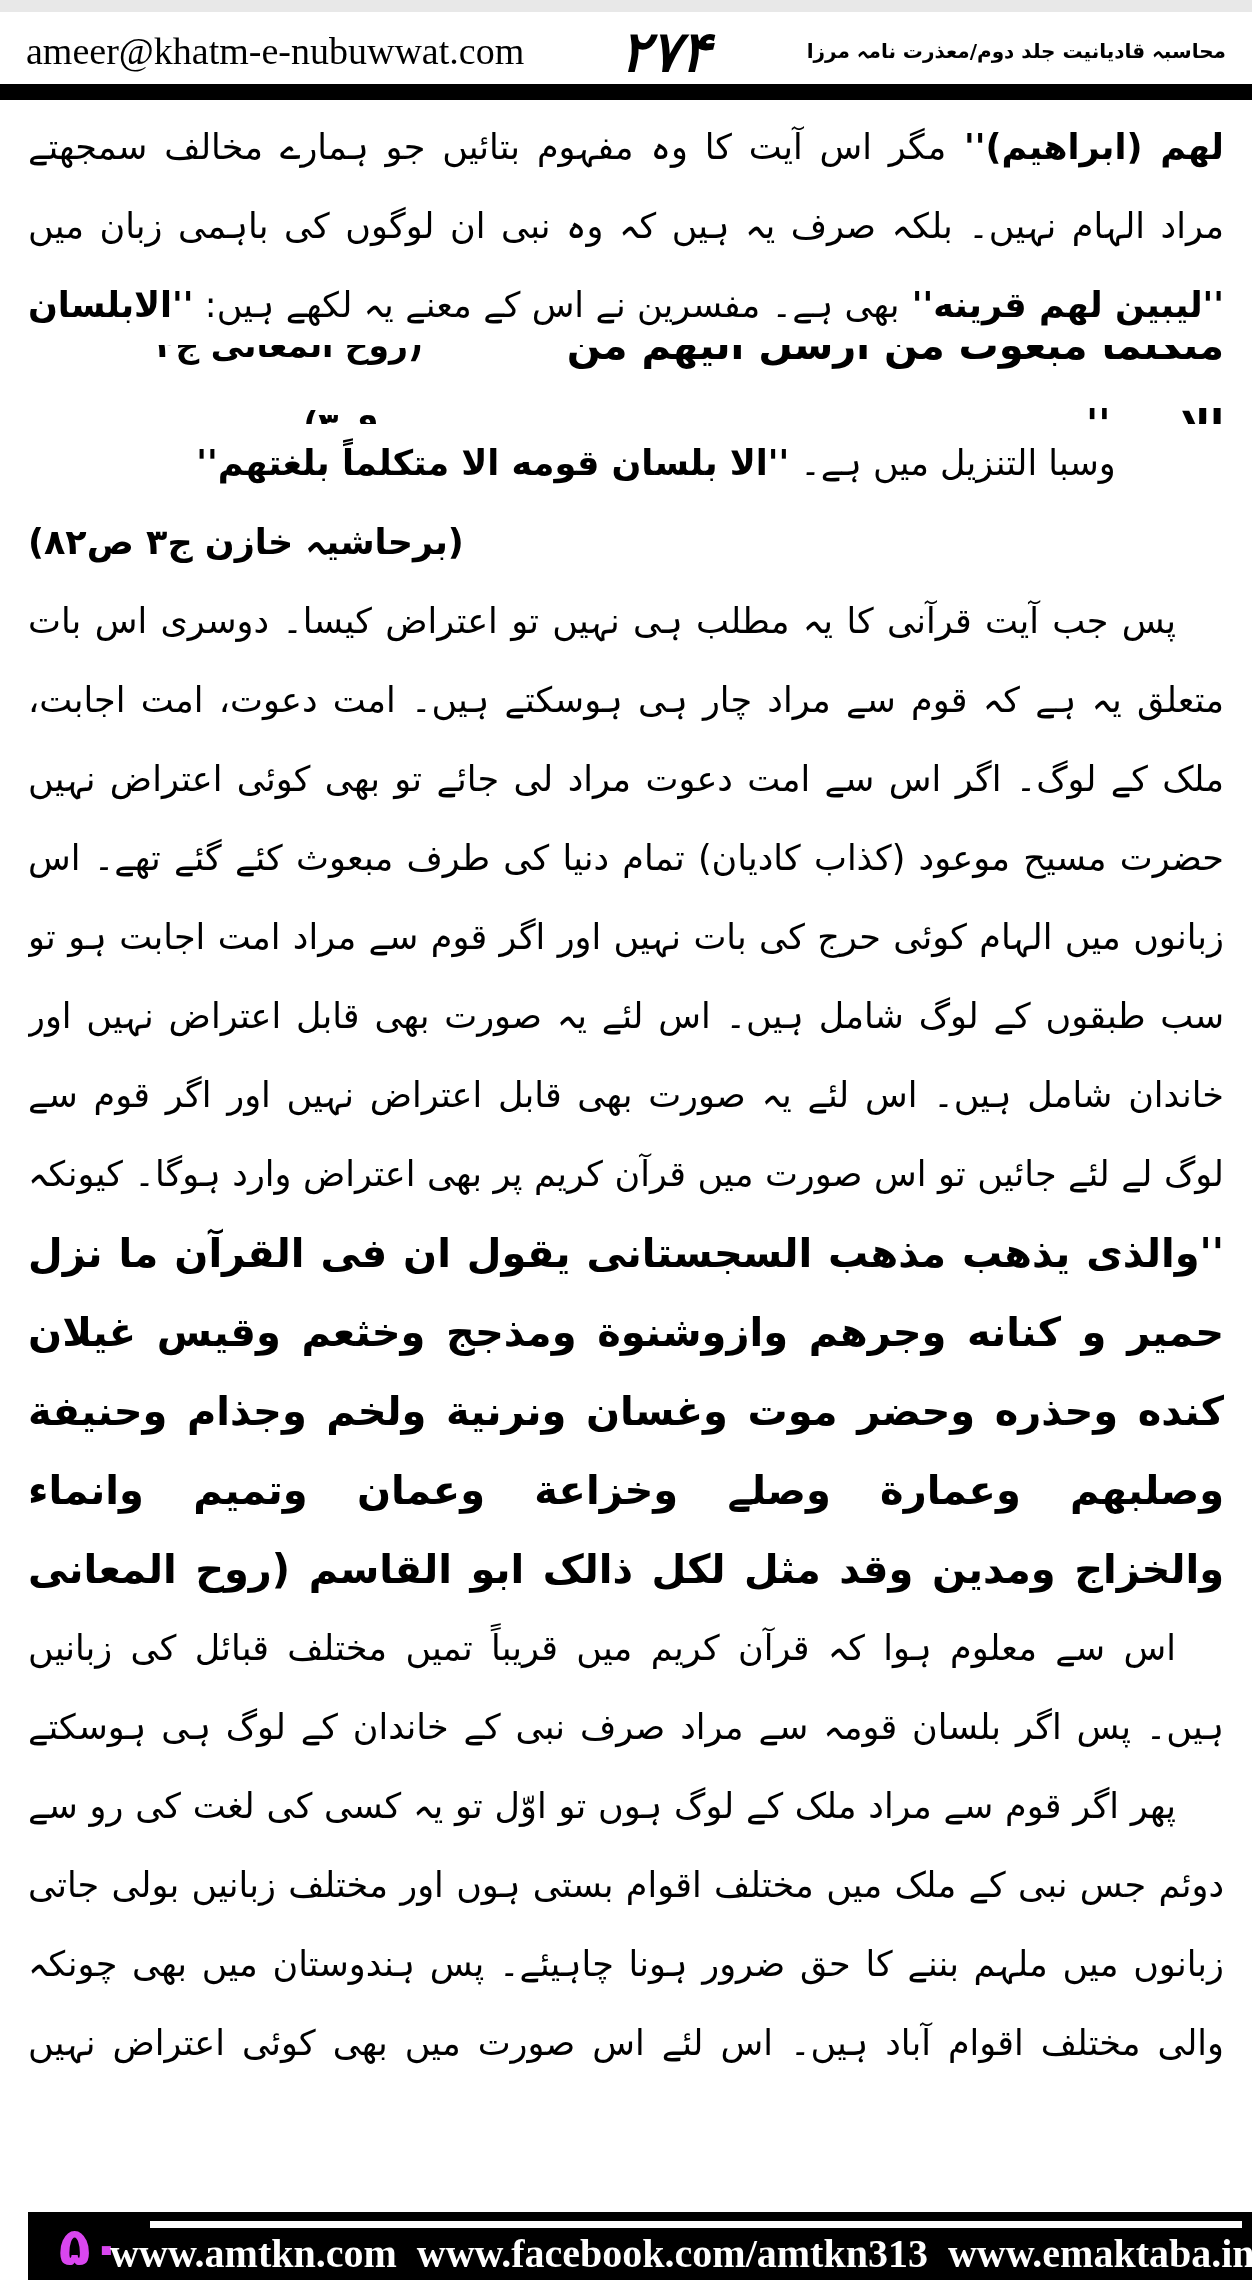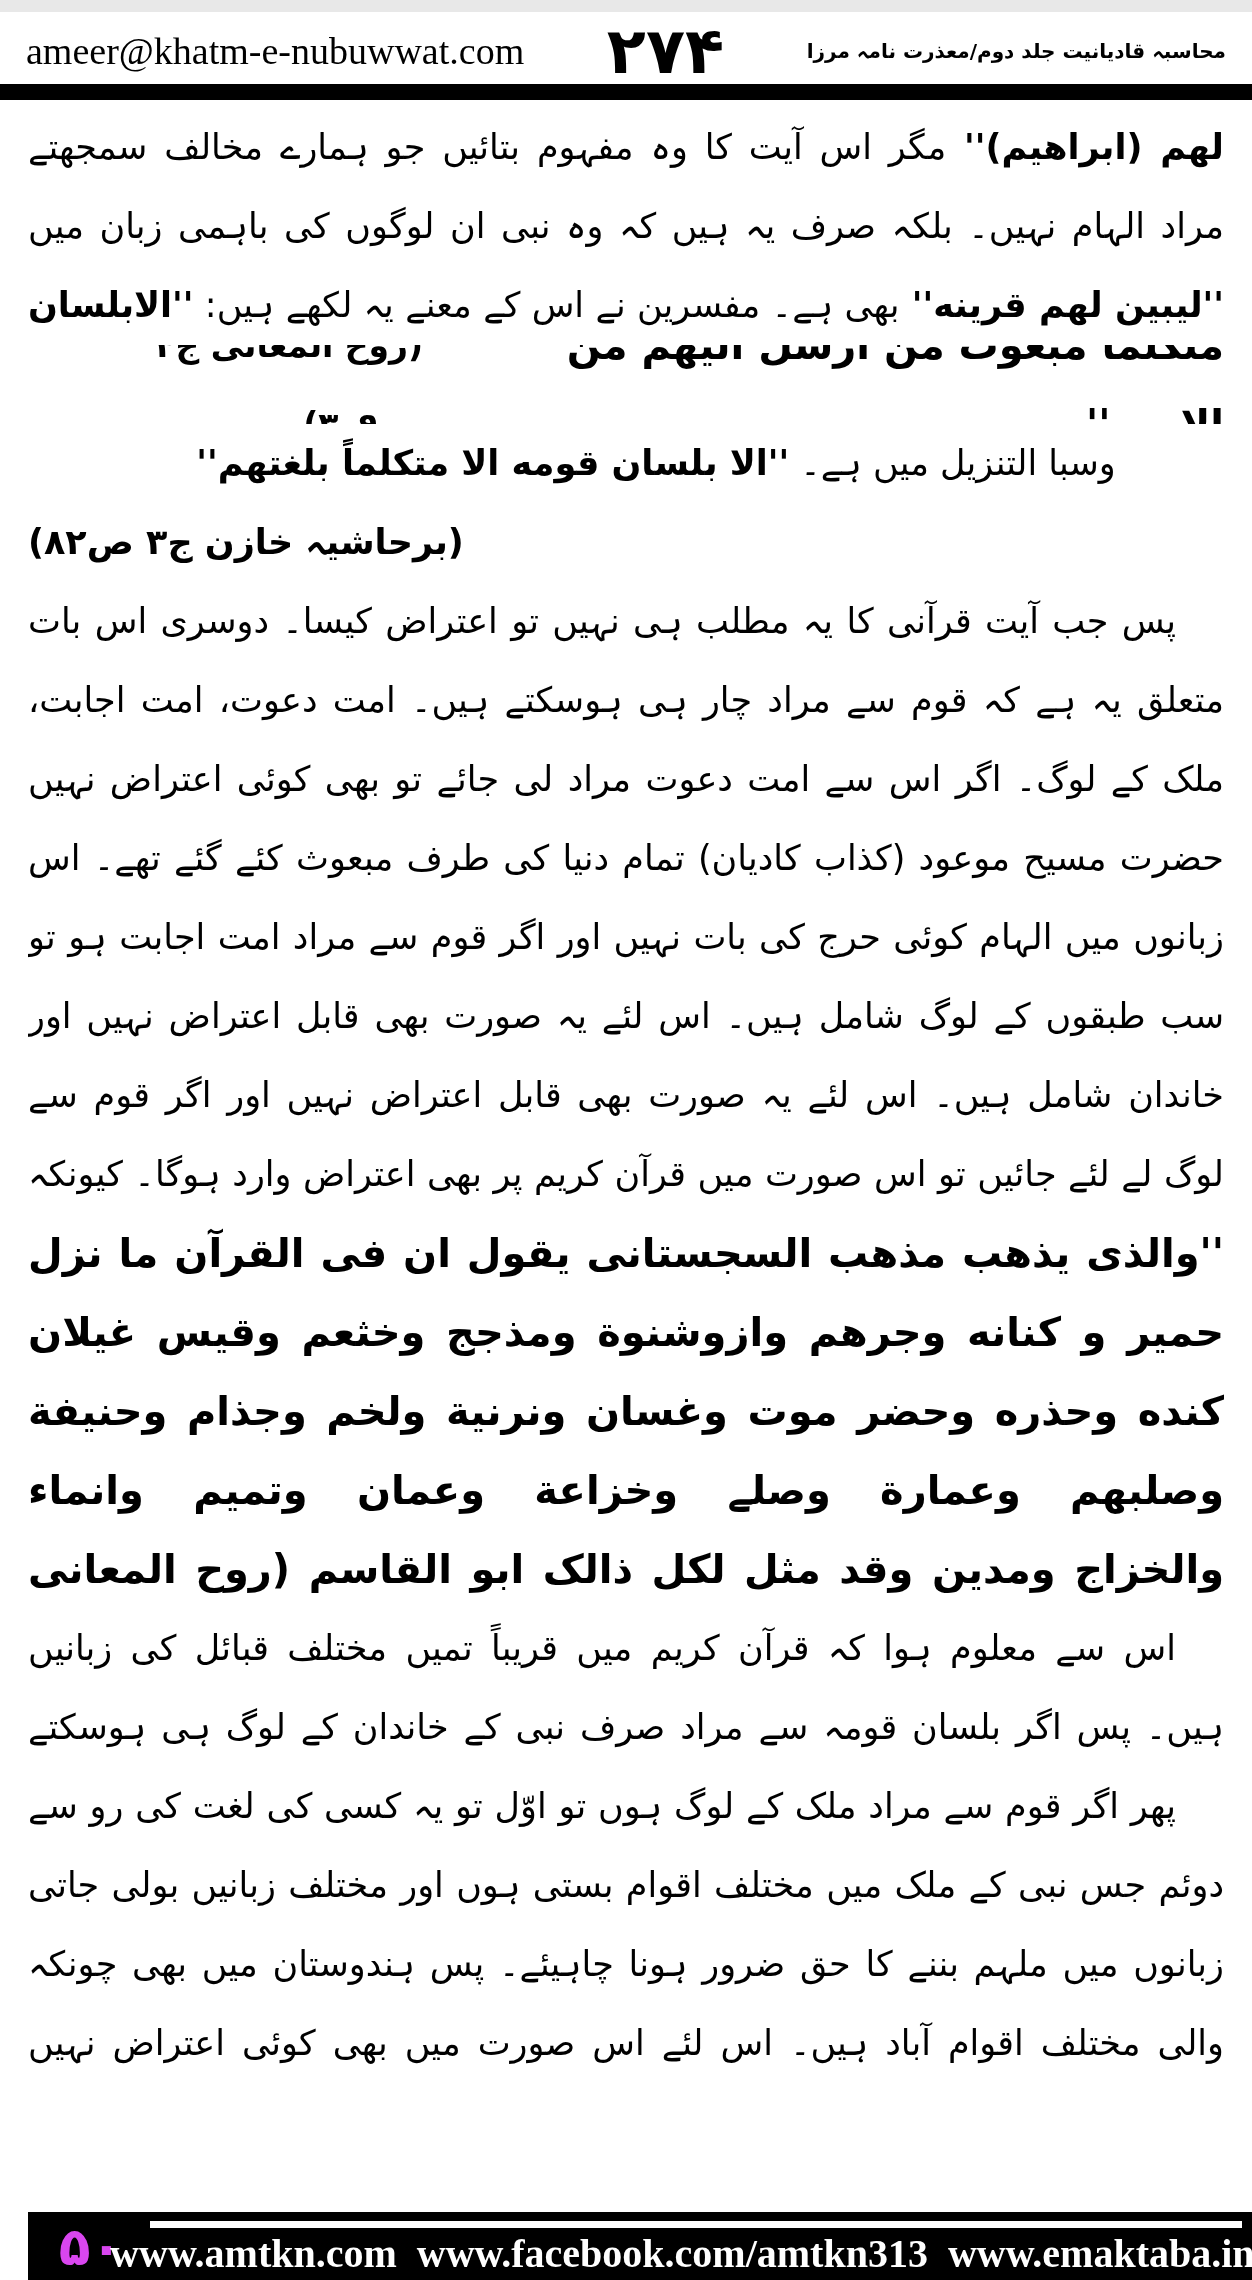--- a/index.html
+++ b/index.html
@@ -2,21 +2,21 @@
 <html><head>
 <meta charset="utf-8">
 <style>
   html,body{margin:0;padding:0;background:#e8e8e8}
   .page{position:relative;width:1252px;height:2280px;background:#ffffff;color:#000;
         font-family:"DejaVu Sans",sans-serif;overflow:hidden;margin:12px auto}
   
   .hdr{display:flex;align-items:center;justify-content:space-between;
        padding:10px 26px 4px 26px;height:58px}
   .email{font-family:"Liberation Serif",serif;font-size:38px;font-weight:400}
-  .pnum{font-size:64px;font-weight:700;letter-spacing:2px}
+  .pnum{font-size:56px;font-weight:700;font-style:italic;letter-spacing:2px}
   .title{font-size:20px;font-weight:700;direction:rtl;white-space:nowrap}
   .rule{height:16px;background:#000}
   
   .body{padding:8px 28px 0 28px;direction:rtl}
   .bl{height:79px;line-height:79px;font-size:35px;overflow:hidden}
   .j{text-align:justify;text-align-last:justify}
   .ind{padding-right:48px}
   .left{text-align:left}
   .center{text-align:center;padding-left:60px}
   .cr{text-align:center;padding-left:150px}

